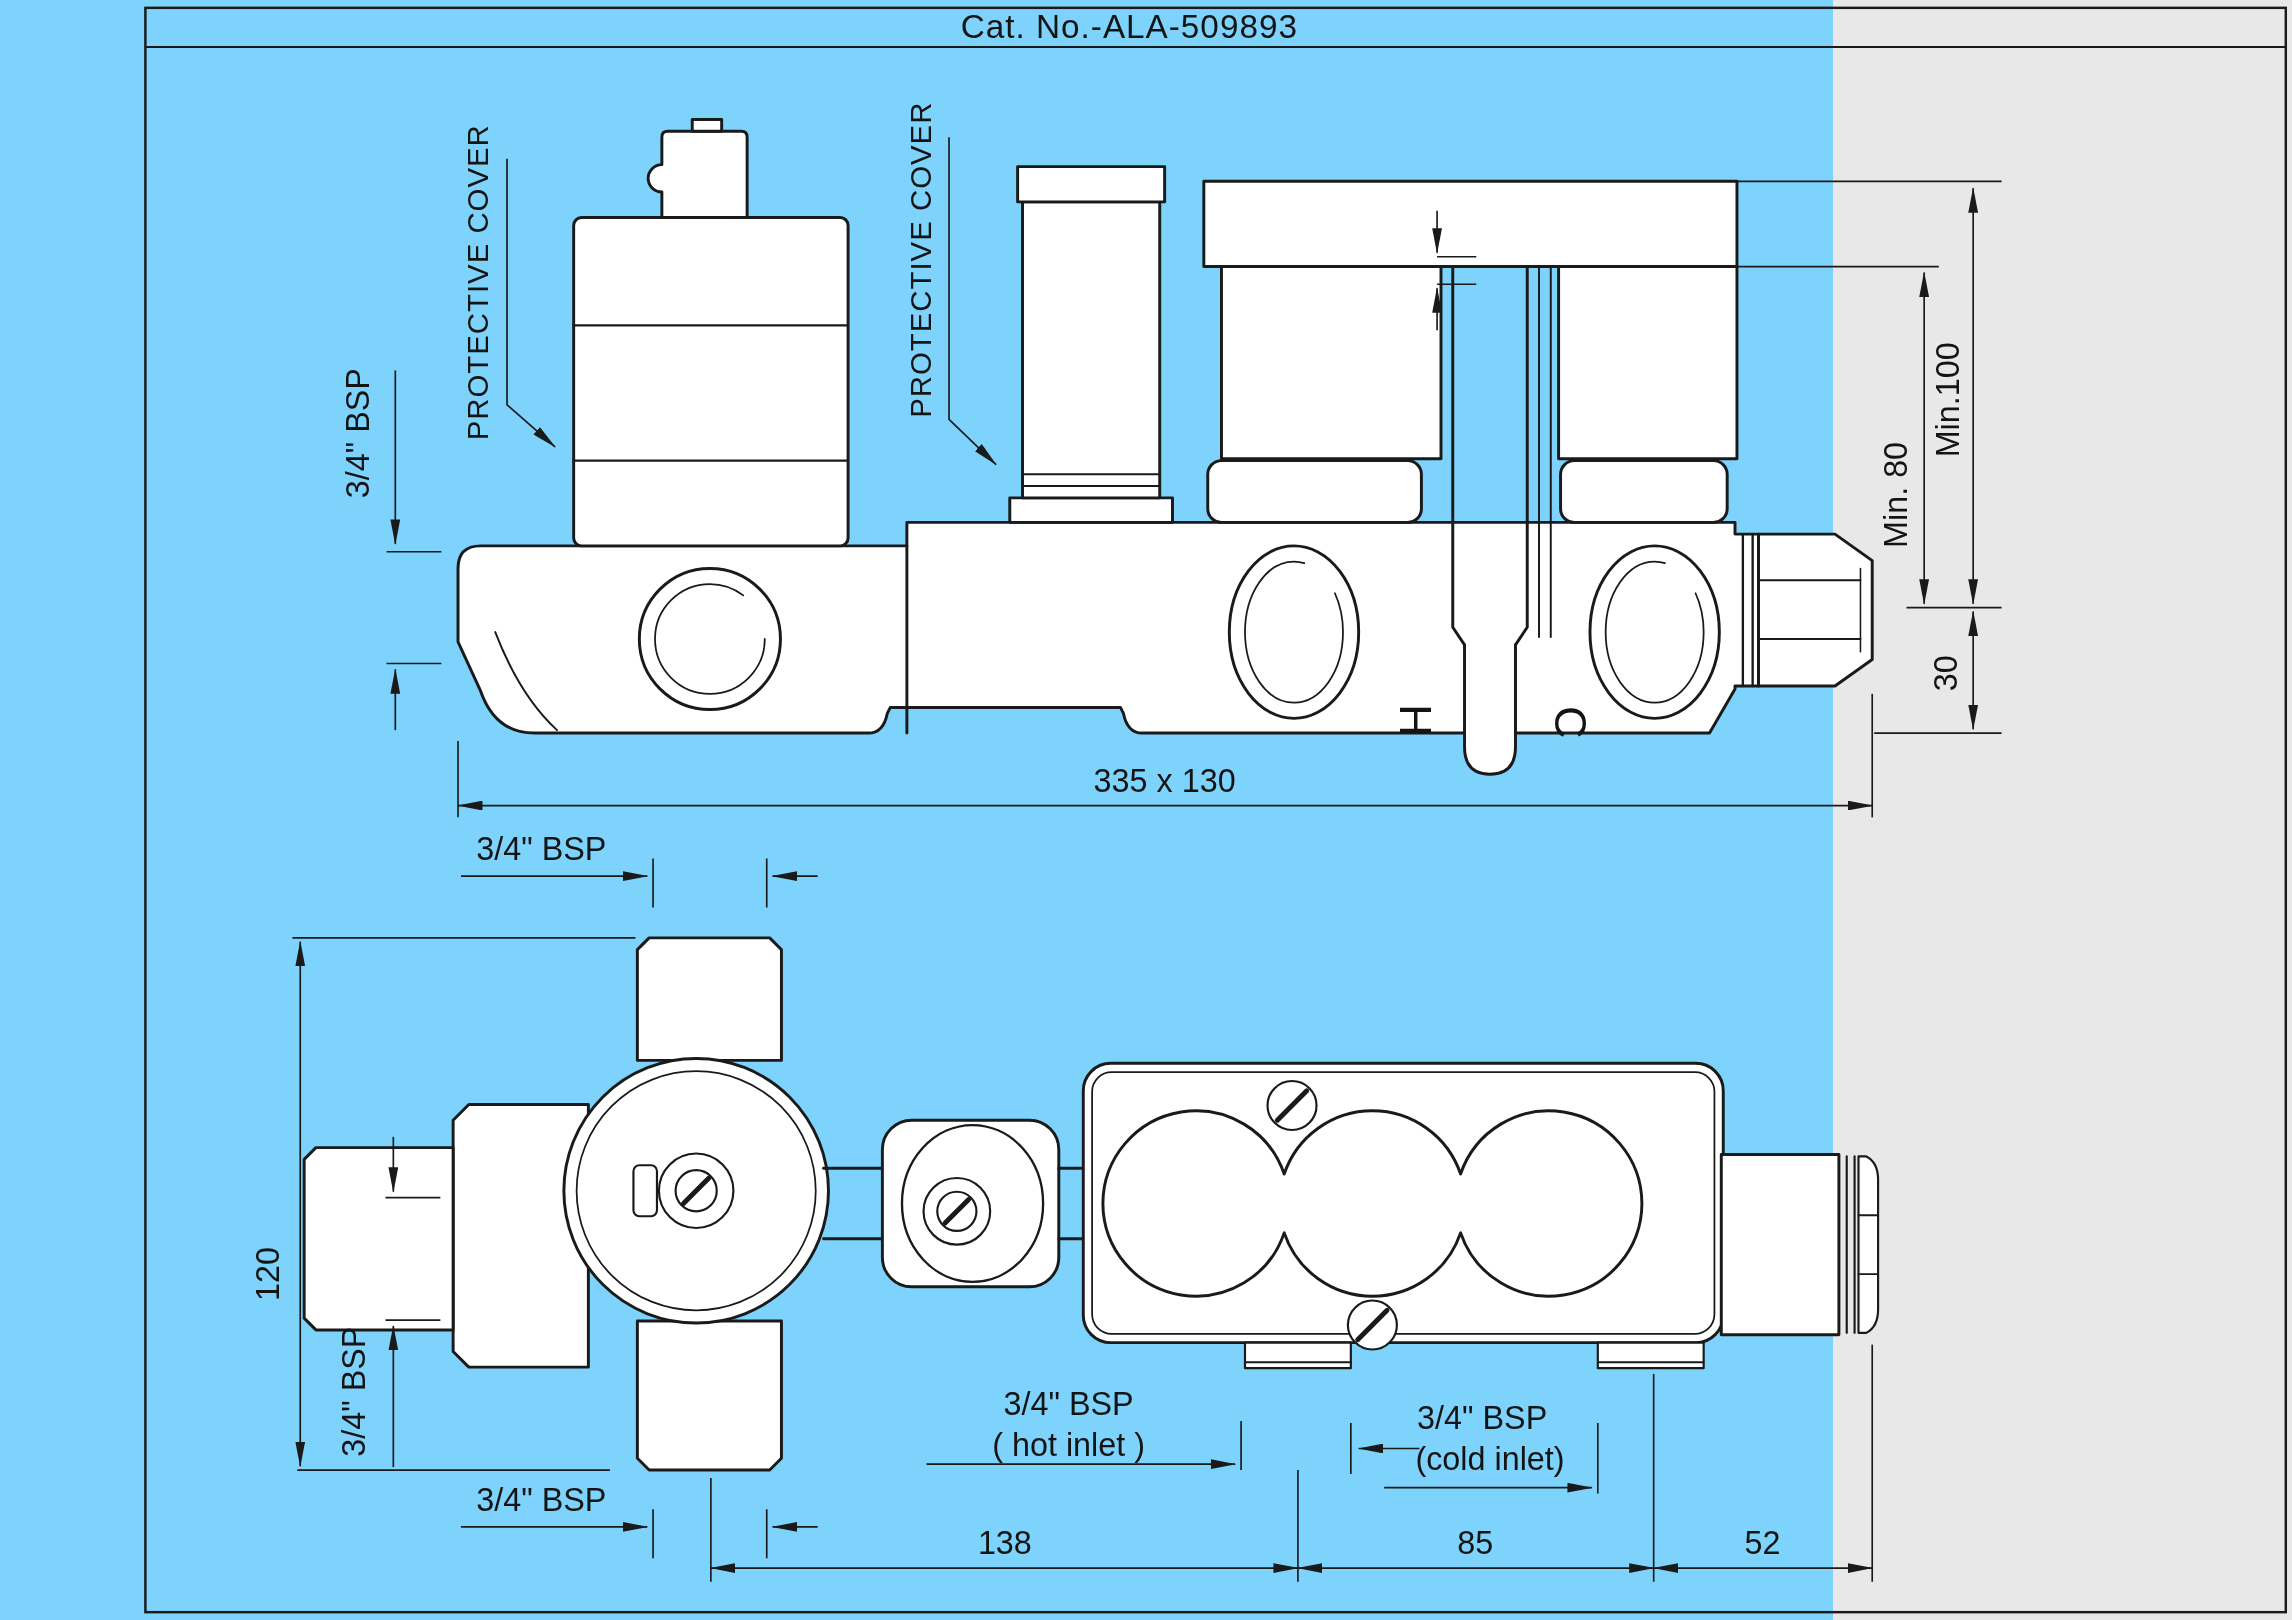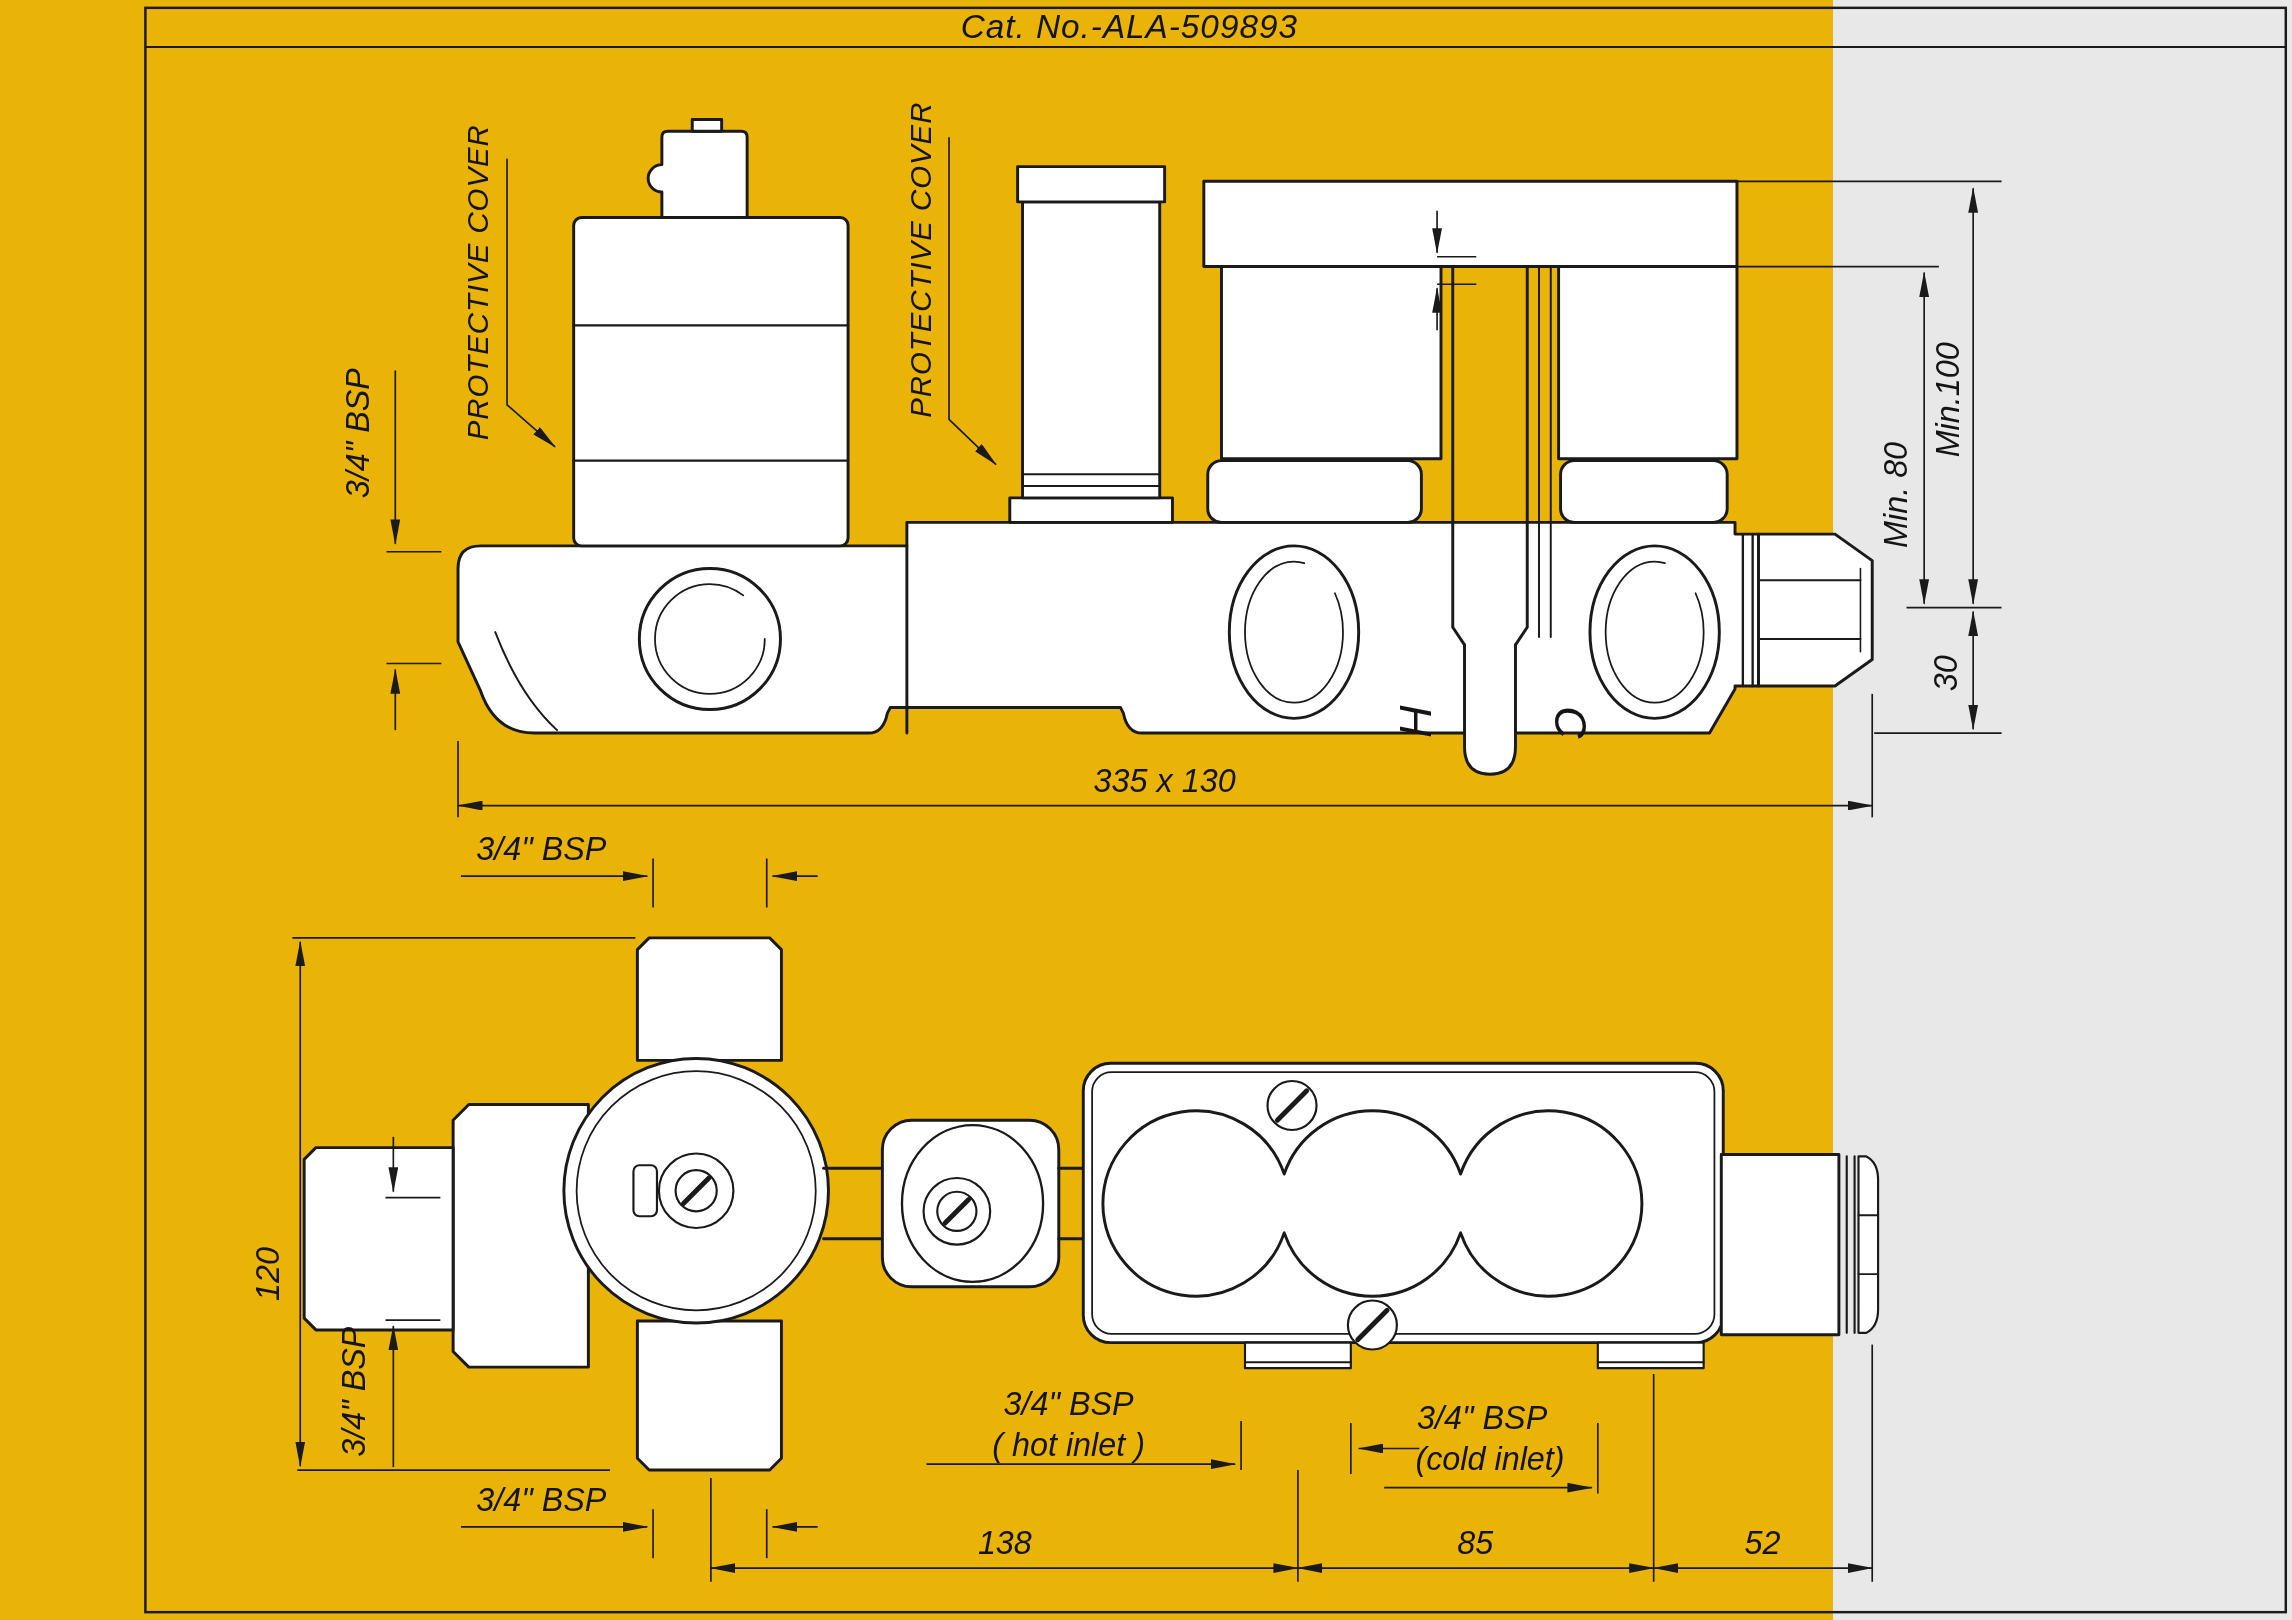--- a/index.html
+++ b/index.html
@@ -1,21 +1,20 @@
 <!DOCTYPE html>
 <html><head>
 <meta charset="utf-8">
 <style>
   html,body{margin:0;padding:0;background:#e8e8e8;}
   .sheet{
     position:relative;
     width:1833px;height:1620px;
-    background:#eab308;
+    background:#7dd3fc;
     font-family:"Liberation Sans", sans-serif;
-    font-style:italic;
   }
   svg{display:block}
   text{fill:#141414;}
   .t-title{font-size:34px;letter-spacing:1px;}
   .t-dim{font-size:33px;}
   .t-small{font-size:30px;letter-spacing:1px;}
   .t-port{font-size:46px;}
 </style>
 </head>
 <body>

